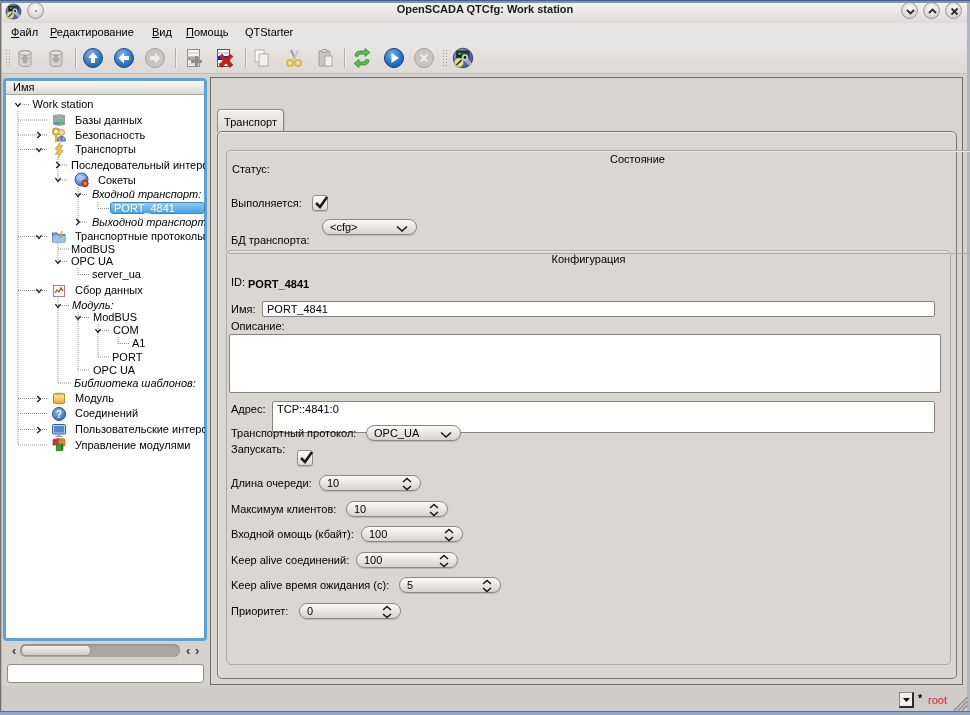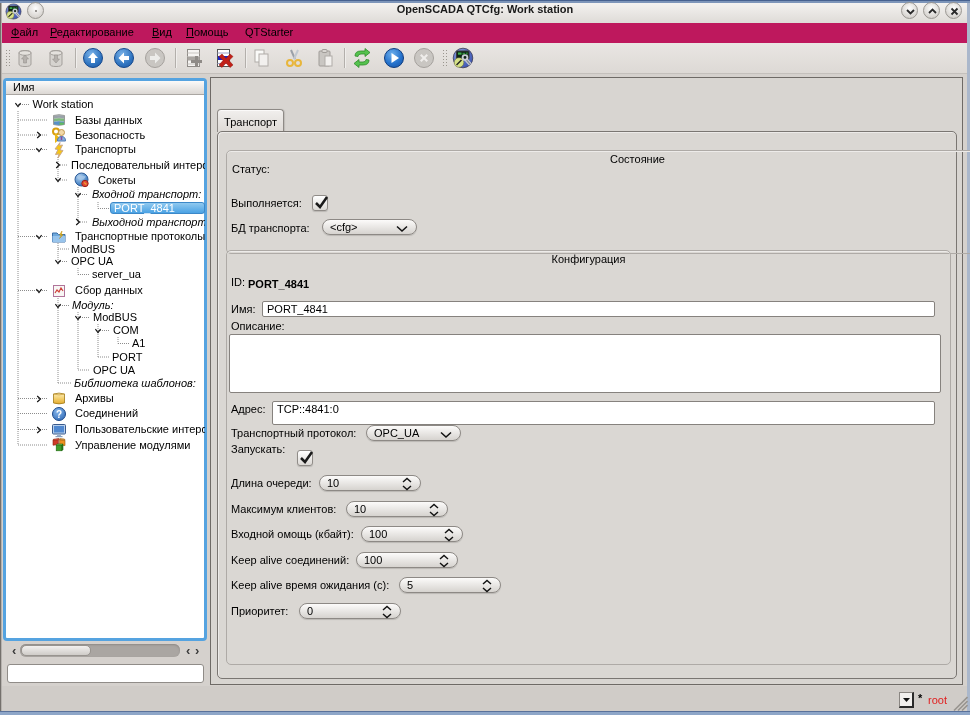--- a/index.html
+++ b/index.html
@@ -8,21 +8,21 @@
 
 #frame-top{left:0;top:0;width:970px;height:3px;background:#7d95b9;border-top:1px solid #46618f}
 #frame-left{left:0;top:3px;width:2px;height:709px;background:#b6b2ae;border-left:1px solid #74706c}
 #frame-right{right:0;top:3px;width:3px;height:709px;background:#aab7cb}
 #frame-bot{left:0;bottom:0;width:970px;height:4px;background:#8ea6c8;border-top:1px solid #5a729b}
 
 #titlebar{left:2px;top:3px;width:965px;height:20px;background:linear-gradient(#f4f2f0,#dedbd7)}
 #title-text{left:0;top:3px;width:100%;text-align:center;font-weight:bold;font-size:11px;color:#1a1a1a}
 .circbtn{top:2px;width:17px;height:17px;border-radius:50%;background:radial-gradient(circle at 50% 35%,#fdfdfd,#d9d6d2 70%,#c2bfbb);border:1px solid #9a9792}
 
-#menubar{left:2px;top:23px;width:965px;height:20px;background:#be185d}
+#menubar{left:2px;top:23px;width:965px;height:20px;background:#e5e5e5}
 .menuitem{position:absolute;top:3px}
 .menuitem u{text-decoration-thickness:1px}
 
 #toolbar{left:2px;top:43px;width:965px;height:31px;background:linear-gradient(#e9e6e3,#ddd9d5);border-bottom:1px solid #c4c0bc}
 .tbicon{position:absolute;top:4px;width:24px;height:24px}
 .tbsep{position:absolute;top:5px;width:2px;height:20px;background:linear-gradient(90deg,#b3afab 50%,#f0eeec 50%)}
 .grip{position:absolute;top:6px;width:6px;height:18px;background-image:radial-gradient(circle,#9a968f 34%,transparent 40%);background-size:3px 3px}
 
 #treeframe{left:3px;top:78px;width:204px;height:563px;border:3px solid #55a3e0;border-radius:4px;background:#fff}
 #treehead{left:0;top:0;width:100%;height:14px;background:linear-gradient(#fbfaf9,#dcd8d4);border-bottom:1px solid #aaa6a2;color:#000}
@@ -357,21 +357,21 @@
           <defs>
             <linearGradient id="arcg" x1="0" y1="0" x2="0" y2="1">
               <stop offset="0" stop-color="#fbeebc"></stop>
               <stop offset="0.5" stop-color="#f3cf6e"></stop>
               <stop offset="1" stop-color="#e3ab2e"></stop>
             </linearGradient>
           </defs>
 <path d="M2.5 3 Q8 1.2 13.5 3 L13.5 12 Q8 13.8 2.5 12 Z" fill="url(#arcg)" stroke="#a07818" stroke-width="0.8"></path>
 <path d="M2.5 3 Q8 4.8 13.5 3" fill="none" stroke="#c89a30" stroke-width="0.7"></path>
         </svg></div>
-<div class="trow" style="left:69px;top:297.0px">Архивы</div>
+<div class="trow" style="left:69px;top:297.0px">Модуль</div>
 <div class="abs" style="left:45px;top:310.5px;width:16px;height:16px"><svg width="16" height="16" viewBox="0 0 16 16">
           <defs>
             <radialGradient id="hb" cx="0.4" cy="0.3" r="0.9">
               <stop offset="0" stop-color="#88b8ec"></stop>
               <stop offset="1" stop-color="#2560b0"></stop>
             </radialGradient>
           </defs>
 <circle cx="8" cy="8" r="6.5" fill="url(#hb)" stroke="#1c4a8c"></circle>
 <text x="8" y="11.5" text-anchor="middle" font-family="Liberation Sans" font-size="10" font-weight="bold" fill="#fff">?</text>
         </svg></div>
@@ -418,32 +418,32 @@
 <div class="gbox" style="left:15px;top:172px;width:725px;height:415px">
       <div class="gtitle">Конфигурация</div>
     </div>
 <div class="lab" style="left:21px;top:85px;">Статус:</div>
 <div class="lab" style="left:20px;top:119px;">Выполняется:</div>
 <div class="cbox" style="left:101px;top:117px">
       <svg width="20" height="20" style="position:absolute;left:-1px;top:-3px">
         <path d="M4 10 L8 14 L15 4" fill="none" stroke="#1a1a1a" stroke-width="2.5"></path>
       </svg>
     </div>
-<div class="lab" style="left:20px;top:144px;text-align:center;">БД транспорта:</div>
+<div class="lab" style="left:20px;top:156px;text-align:center;">БД транспорта:</div>
 <div class="combo" style="left:111px;top:141px;width:95px">&lt;cfg&gt;<svg width="12" height="8" style="position:absolute;right:8px;top:5px">
         <path d="M1 1.5 L6 6 L11 1.5" fill="none" stroke="#111" stroke-width="1.5"></path>
       </svg></div>
 <div class="lab" style="left:20px;top:198px;">ID:</div>
 <div class="lab" style="left:37px;top:200px;font-weight:bold;">PORT_4841</div>
 <div class="lab" style="left:20px;top:225px;text-align:right;">Имя:</div>
 <div class="tinput" style="left:51px;top:223px;width:673px;height:16px">PORT_4841</div>
 <div class="lab" style="left:20px;top:242px;text-align:right;">Описание:</div>
 <div class="tinput" style="left:18px;top:256px;width:712px;height:59px"></div>
 <div class="lab" style="left:20px;top:325px;">Адрес:</div>
-<div class="tinput" style="left:61px;top:323px;width:663px;height:24px">TCP::4841:0</div>
+<div class="tinput" style="left:61px;top:323px;width:663px;height:32px">TCP::4841:0</div>
 <div class="lab" style="left:20px;top:349px;">Транспортный протокол:</div>
 <div class="combo" style="left:155px;top:347px;width:95px">OPC_UA<svg width="12" height="8" style="position:absolute;right:8px;top:5px">
         <path d="M1 1.5 L6 6 L11 1.5" fill="none" stroke="#111" stroke-width="1.5"></path>
       </svg></div>
 <div class="lab" style="left:20px;top:365px;">Запускать:</div>
 <div class="cbox" style="left:86px;top:372px">
       <svg width="20" height="20" style="position:absolute;left:-1px;top:-3px">
         <path d="M4 10 L8 14 L15 4" fill="none" stroke="#1a1a1a" stroke-width="2.5"></path>
       </svg>
     </div>

